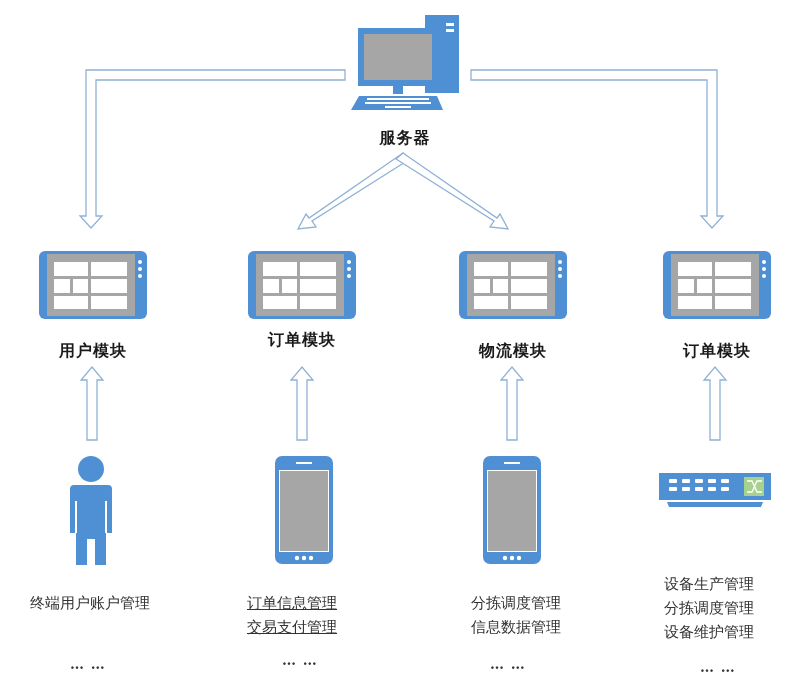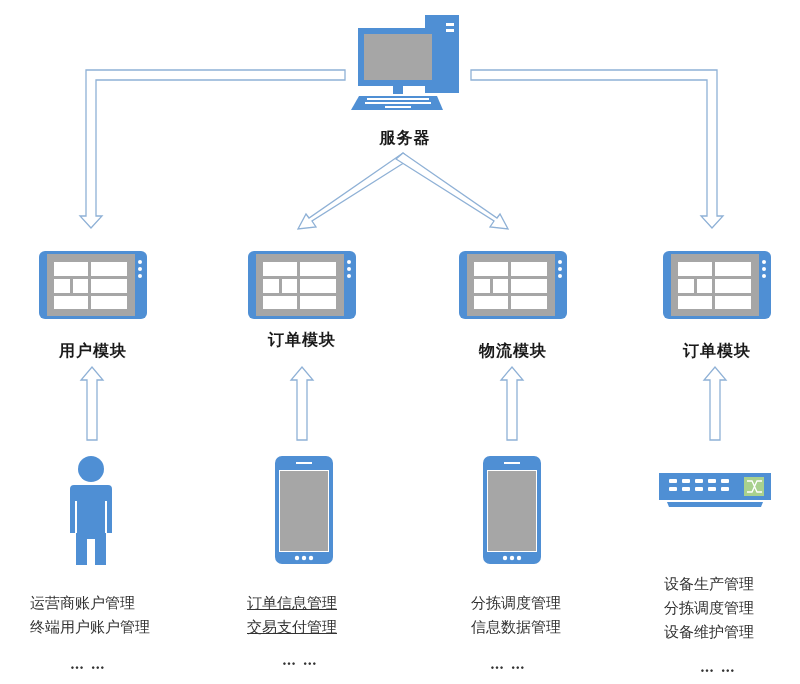--- a/index.html
+++ b/index.html
@@ -3,21 +3,21 @@
 <meta charset="utf-8">
 <style>
   html, body { margin:0; padding:0; background:#ffffff; }
   body { width:800px; height:684px; position:relative; overflow:hidden;
          font-family:"DejaVu Serif","Liberation Serif",serif; color:#222; }
   #arrows { position:absolute; left:0; top:0; width:800px; height:684px; }
   .node { position:absolute; }
   .label { position:absolute; font-weight:bold; font-size:16px; text-align:center;
            letter-spacing:1px; color:#1a1a1a; white-space:nowrap; }
   .desc { position:absolute; font-size:15px; line-height:24px; color:#333;
-          white-space:nowrap; text-align:left; }
+          white-space:nowrap; text-align:right; }
   .dots { position:absolute; font-size:14px; letter-spacing:1px; color:#333; font-weight:bold; white-space:nowrap; }
 </style>
 </head>
 <body>
 
 <svg id="arrows" viewBox="0 0 800 684">
   <g fill="#ffffff" stroke="#8fb1d6" stroke-width="1.3" stroke-linejoin="miter">
 
     <path d="M345,70 L86,70 L86,216 L80,216 L91,228 L102,216 L96,216 L96,80 L345,80 Z"></path>
 
@@ -182,21 +182,20 @@
         <rect x="37" y="17" width="8" height="4" rx="1"></rect>
         <rect x="50" y="17" width="8" height="4" rx="1"></rect>
         <rect x="63" y="17" width="8" height="4" rx="1"></rect>
     </g>
     <rect x="86" y="7" width="20" height="19" fill="#a9d18e"></rect>
     <path d="M89,11 L94,11 L99,22 L104,22 M89,22 L94,22 L99,11 L104,11" stroke="#ffffff" stroke-width="1.3" fill="none"></path>
   </svg>
 </div>
 
 <div class="desc" style="left:30px;top:591px;">
-  <div>运营商账户管理</div>
   <div>终端用户账户管理</div>
 </div>
 <div class="dots" style="left:70px;top:656px;">… …</div>
 
 <div class="desc" style="left:247px;top:591px;text-decoration:underline;">
   <div>订单信息管理</div>
   <div>交易支付管理</div>
 </div>
 <div class="dots" style="left:282px;top:652px;">… …</div>
 

